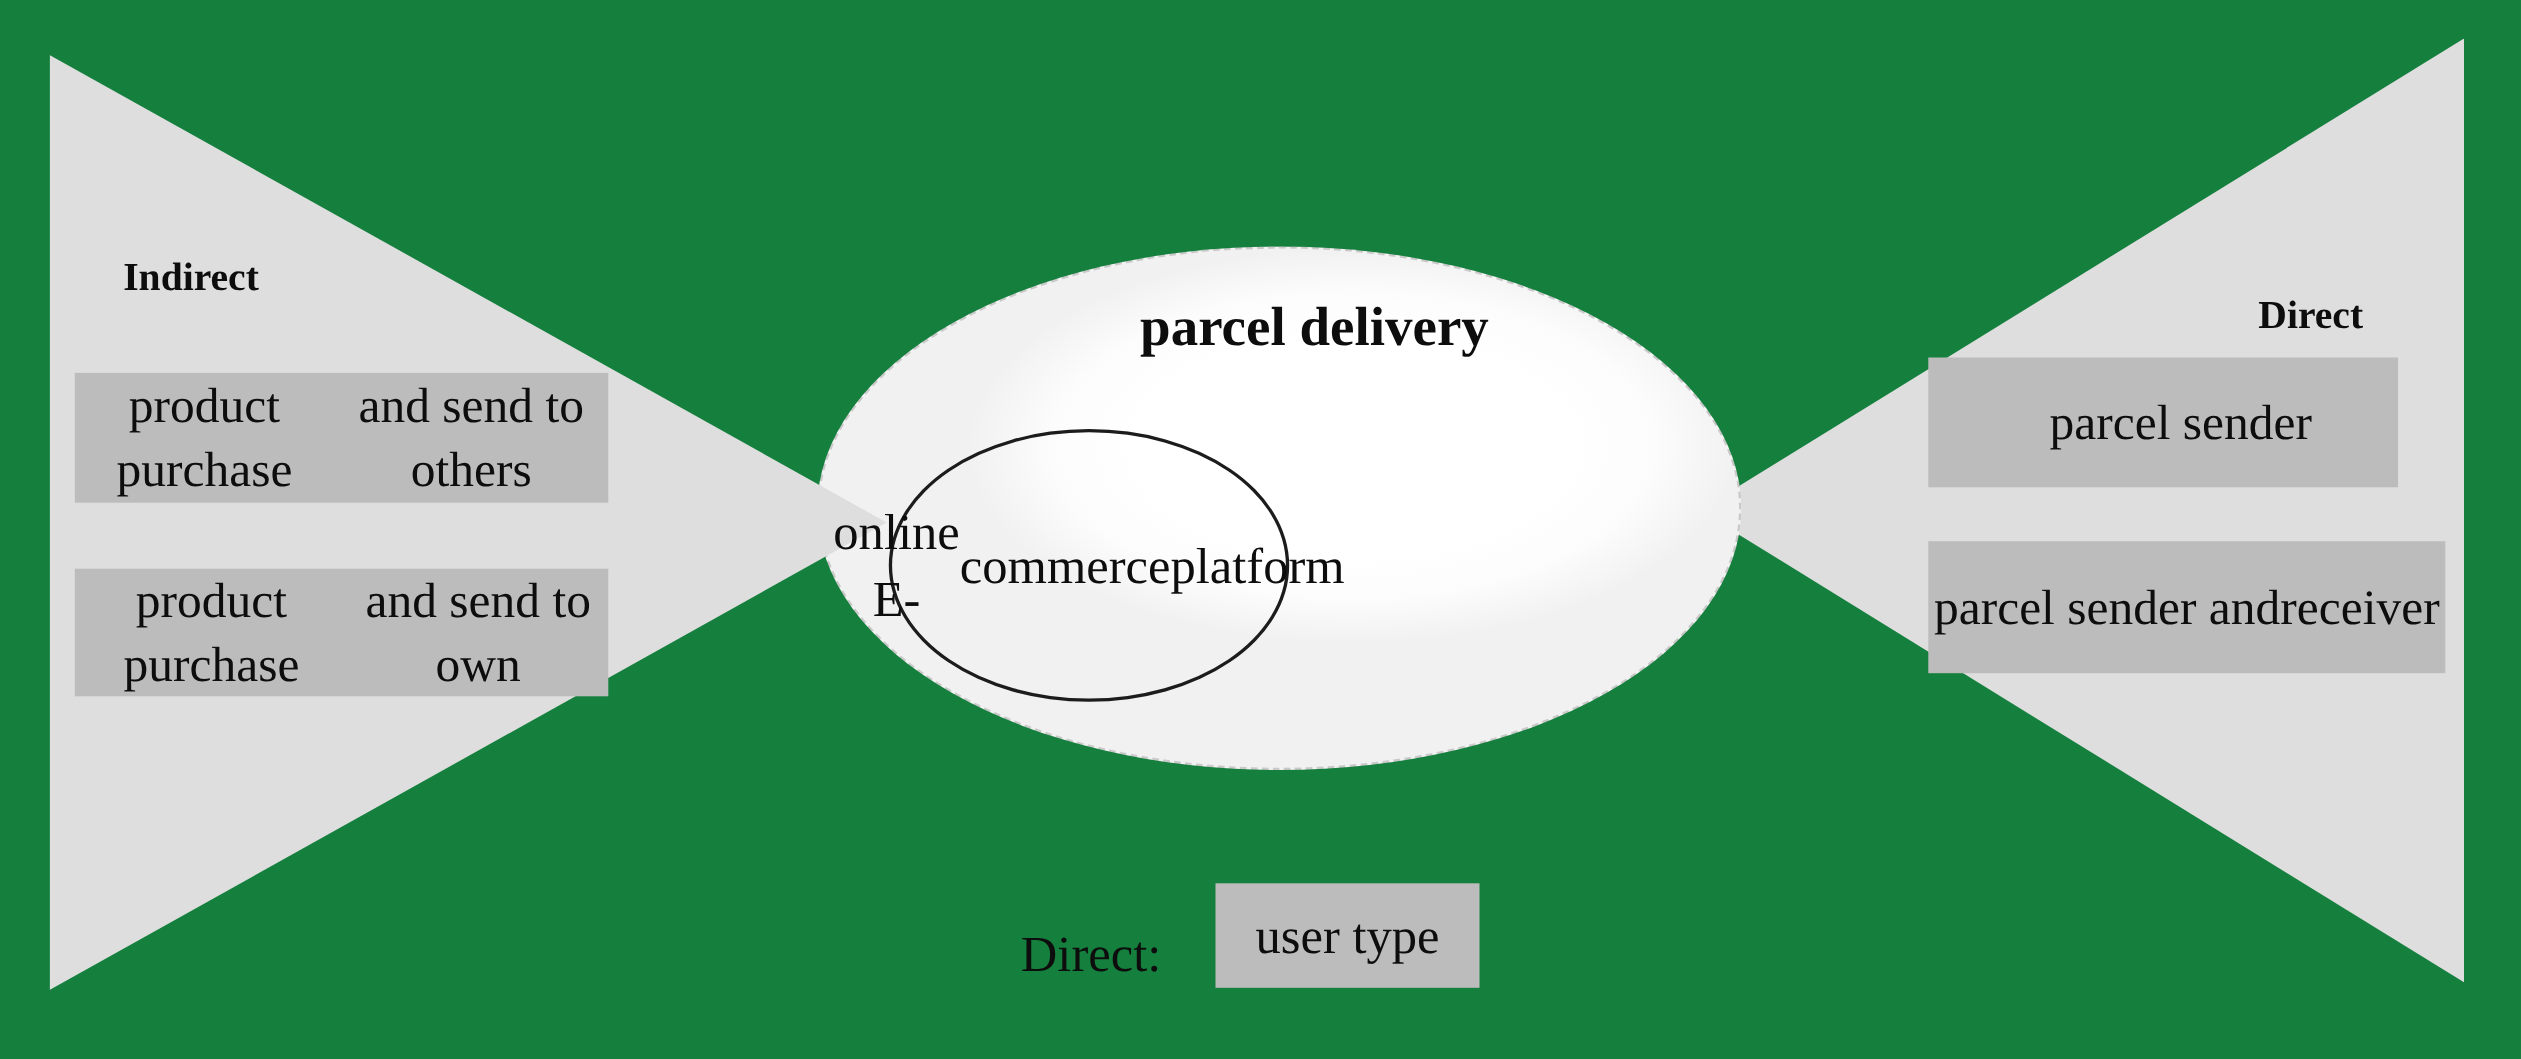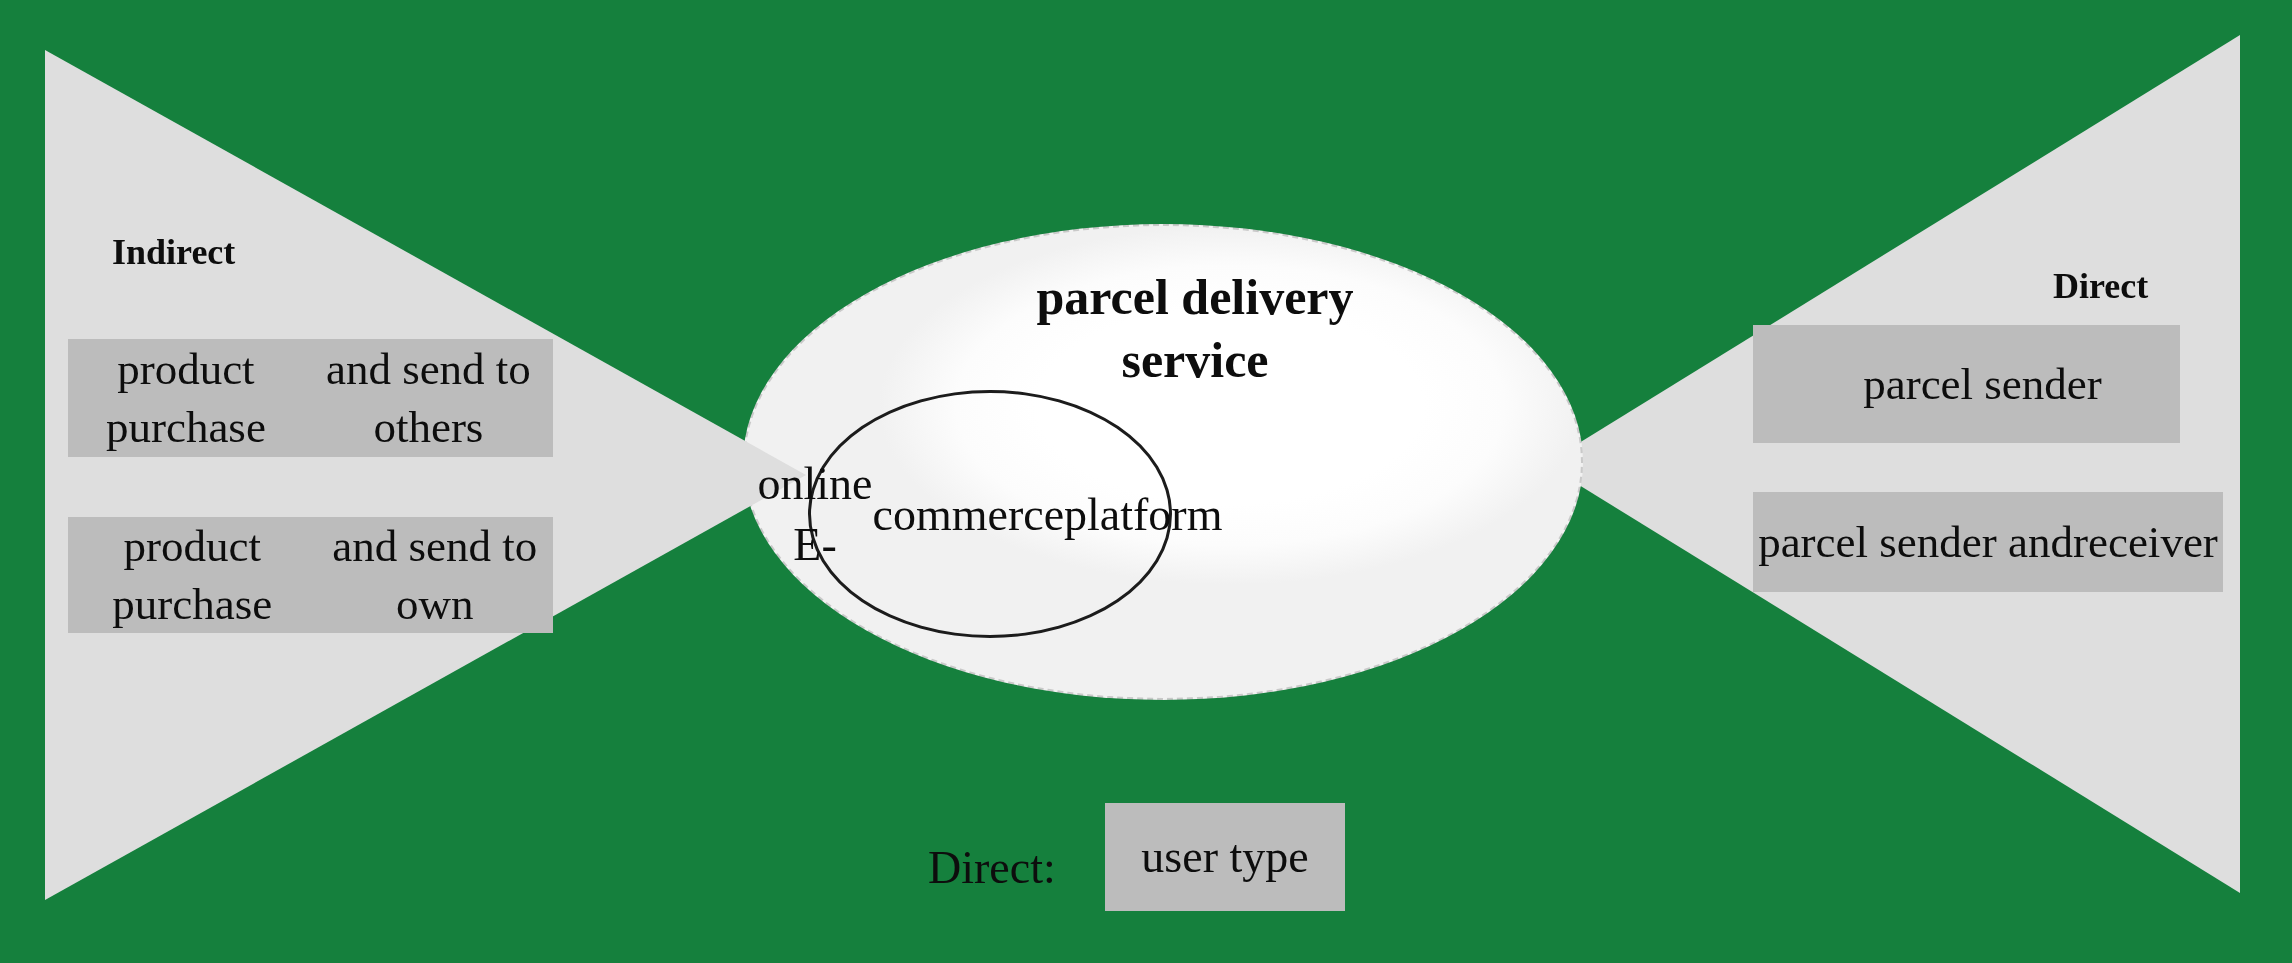--- a/index.html
+++ b/index.html
@@ -63,39 +63,38 @@
   .user-box{
     background:var(--box,#bcbcbc);
     display:flex;flex-direction:row;align-items:center;justify-content:center;
     text-align:center;
     font-size:45px;line-height:58px;
     z-index:4;
   }
   #left-box-1{left:68px;top:339px;width:485px;height:118px;}
   #left-box-2{left:68px;top:517px;width:485px;height:116px;}
   #right-box-1{left:1753px;top:325px;width:395px;height:118px;padding-left:32px;}
-  #right-box-2{left:1753px;top:492px;width:470px;height:100px;}
+  #right-box-2{left:1753px;top:492px;width:470px;height:120px;}
   
   #legend-label{left:928px;top:843px;font-size:46px;line-height:50px;z-index:4;white-space:nowrap;}
-  #legend-box{left:1105px;top:803px;width:240px;height:108px;font-size:46px;z-index:4;}
+  #legend-box{left:1105px;top:803px;width:240px;height:95px;font-size:46px;z-index:4;}
   .line{display:block;}
 </style>
 </head>
 <body>
 
 <div id="canvas">
 
   <div id="left-triangle" class="abs"></div>
   <div id="right-triangle" class="abs"></div>
 
   <div id="service-ellipse" class="abs"></div>
 
   <div id="service-title" class="abs">
     <span class="line">parcel delivery</span>
-    <span class="line">service</span>
   </div>
 
   <div id="platform-ellipse" class="abs">
     <span class="line">online E-</span>
     <span class="line">commerce</span>
     <span class="line">platform</span>
   </div>
 
   <div id="indirect-label" class="abs side-label">Indirect</div>
   <div id="direct-label" class="abs side-label">Direct</div>

